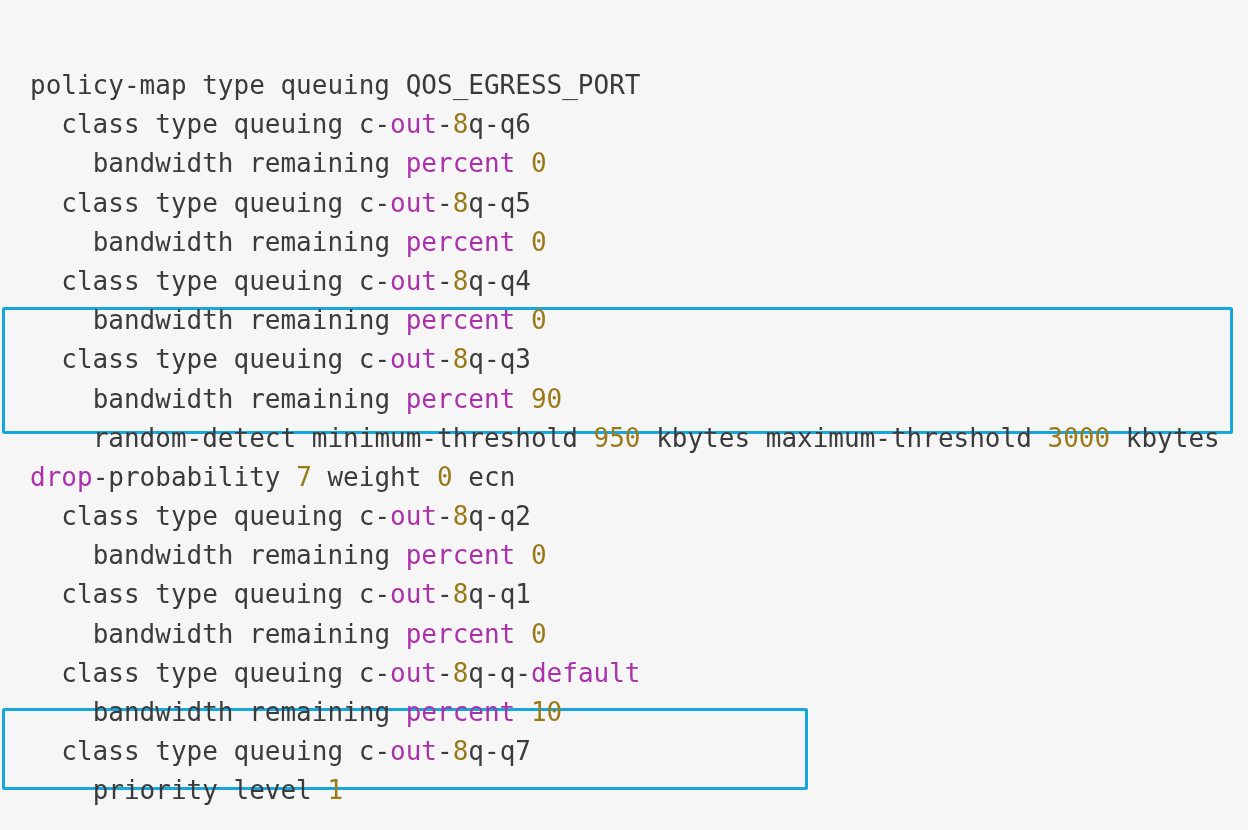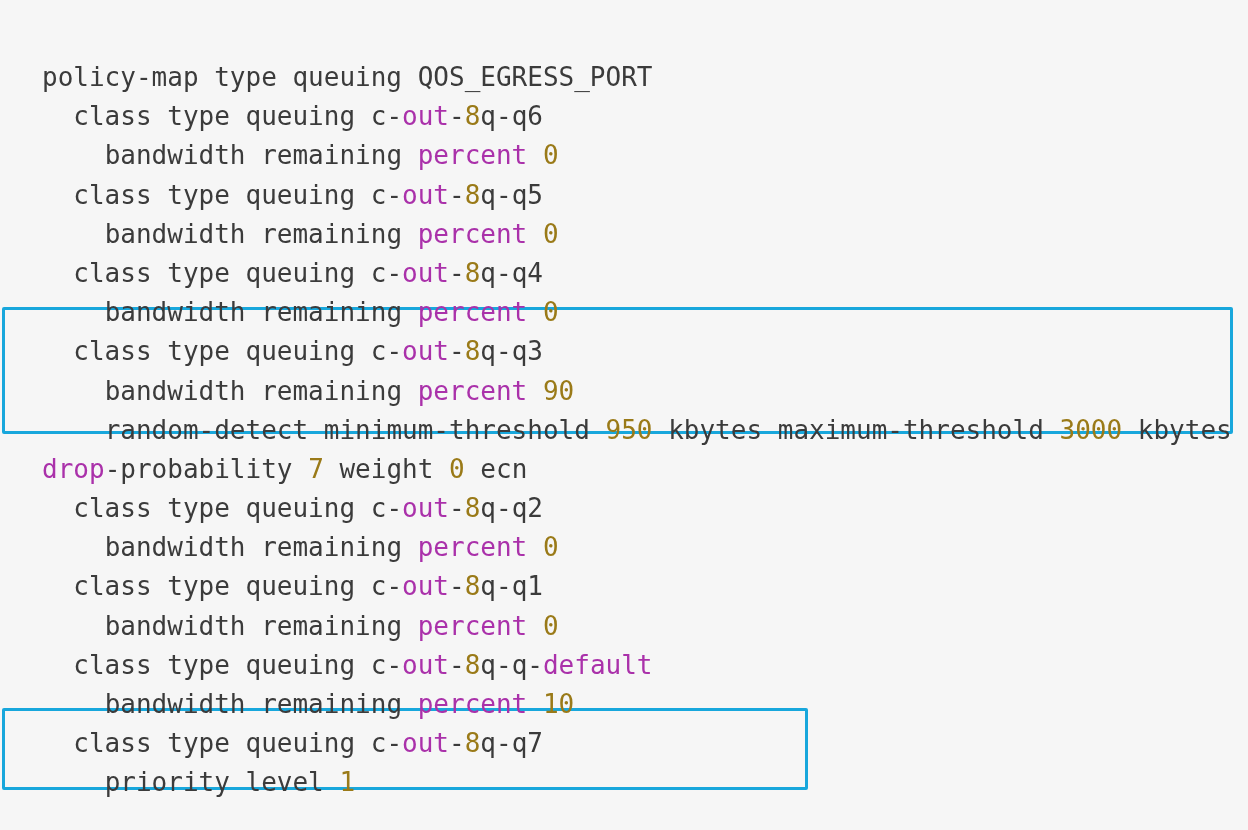--- a/index.html
+++ b/index.html
@@ -19,23 +19,23 @@
   #code-surface {
     position: relative;
     width: 1248px;
     height: 830px;
     background: #f6f6f6;
   }
 
   #code-block {
     position: absolute;
     left: 0;
-    top: 0;
+    top: 8px;
     width: 1100px;
-    padding: 32px 0 0 12px;
+    padding: 32px 0 0 0;
     font-family: "DejaVu Sans Mono", "Liberation Mono", monospace;
     font-size: 26px;
     line-height: 39.2px;
     letter-spacing: 0px;
     color: #3b3b3b;
     white-space: pre;
   }
 
   .code-line {
     height: 39.2px;

